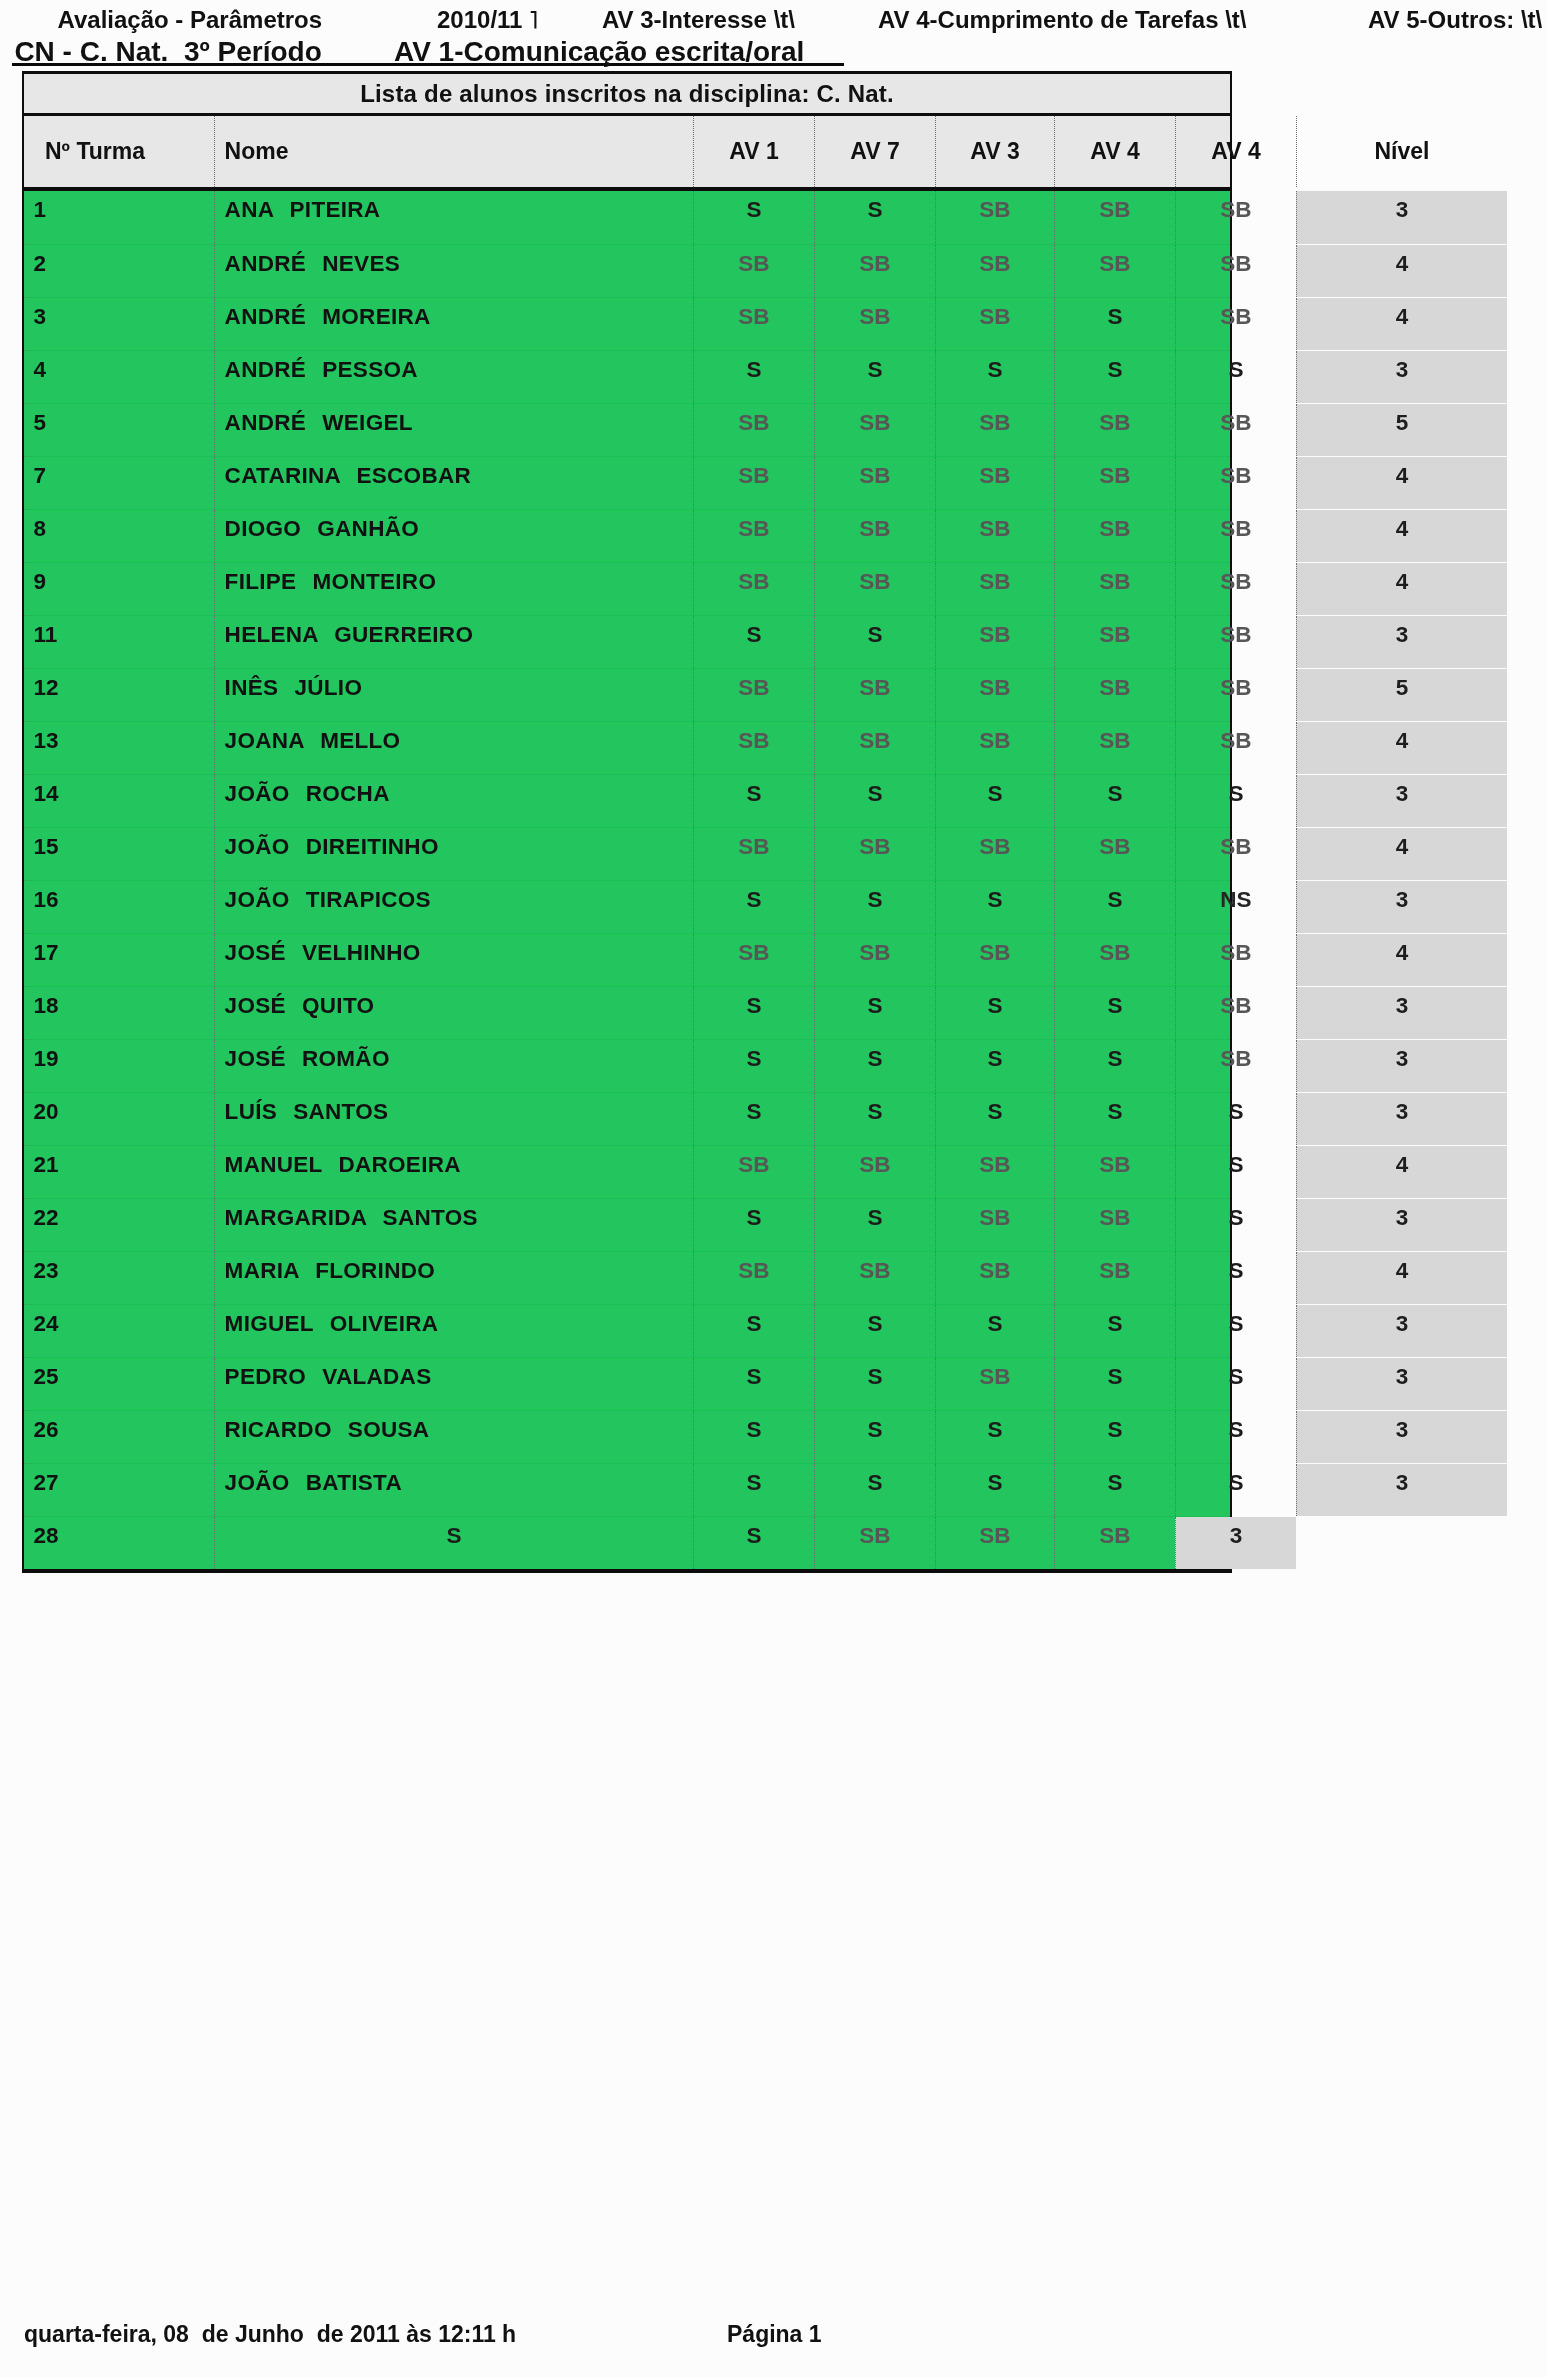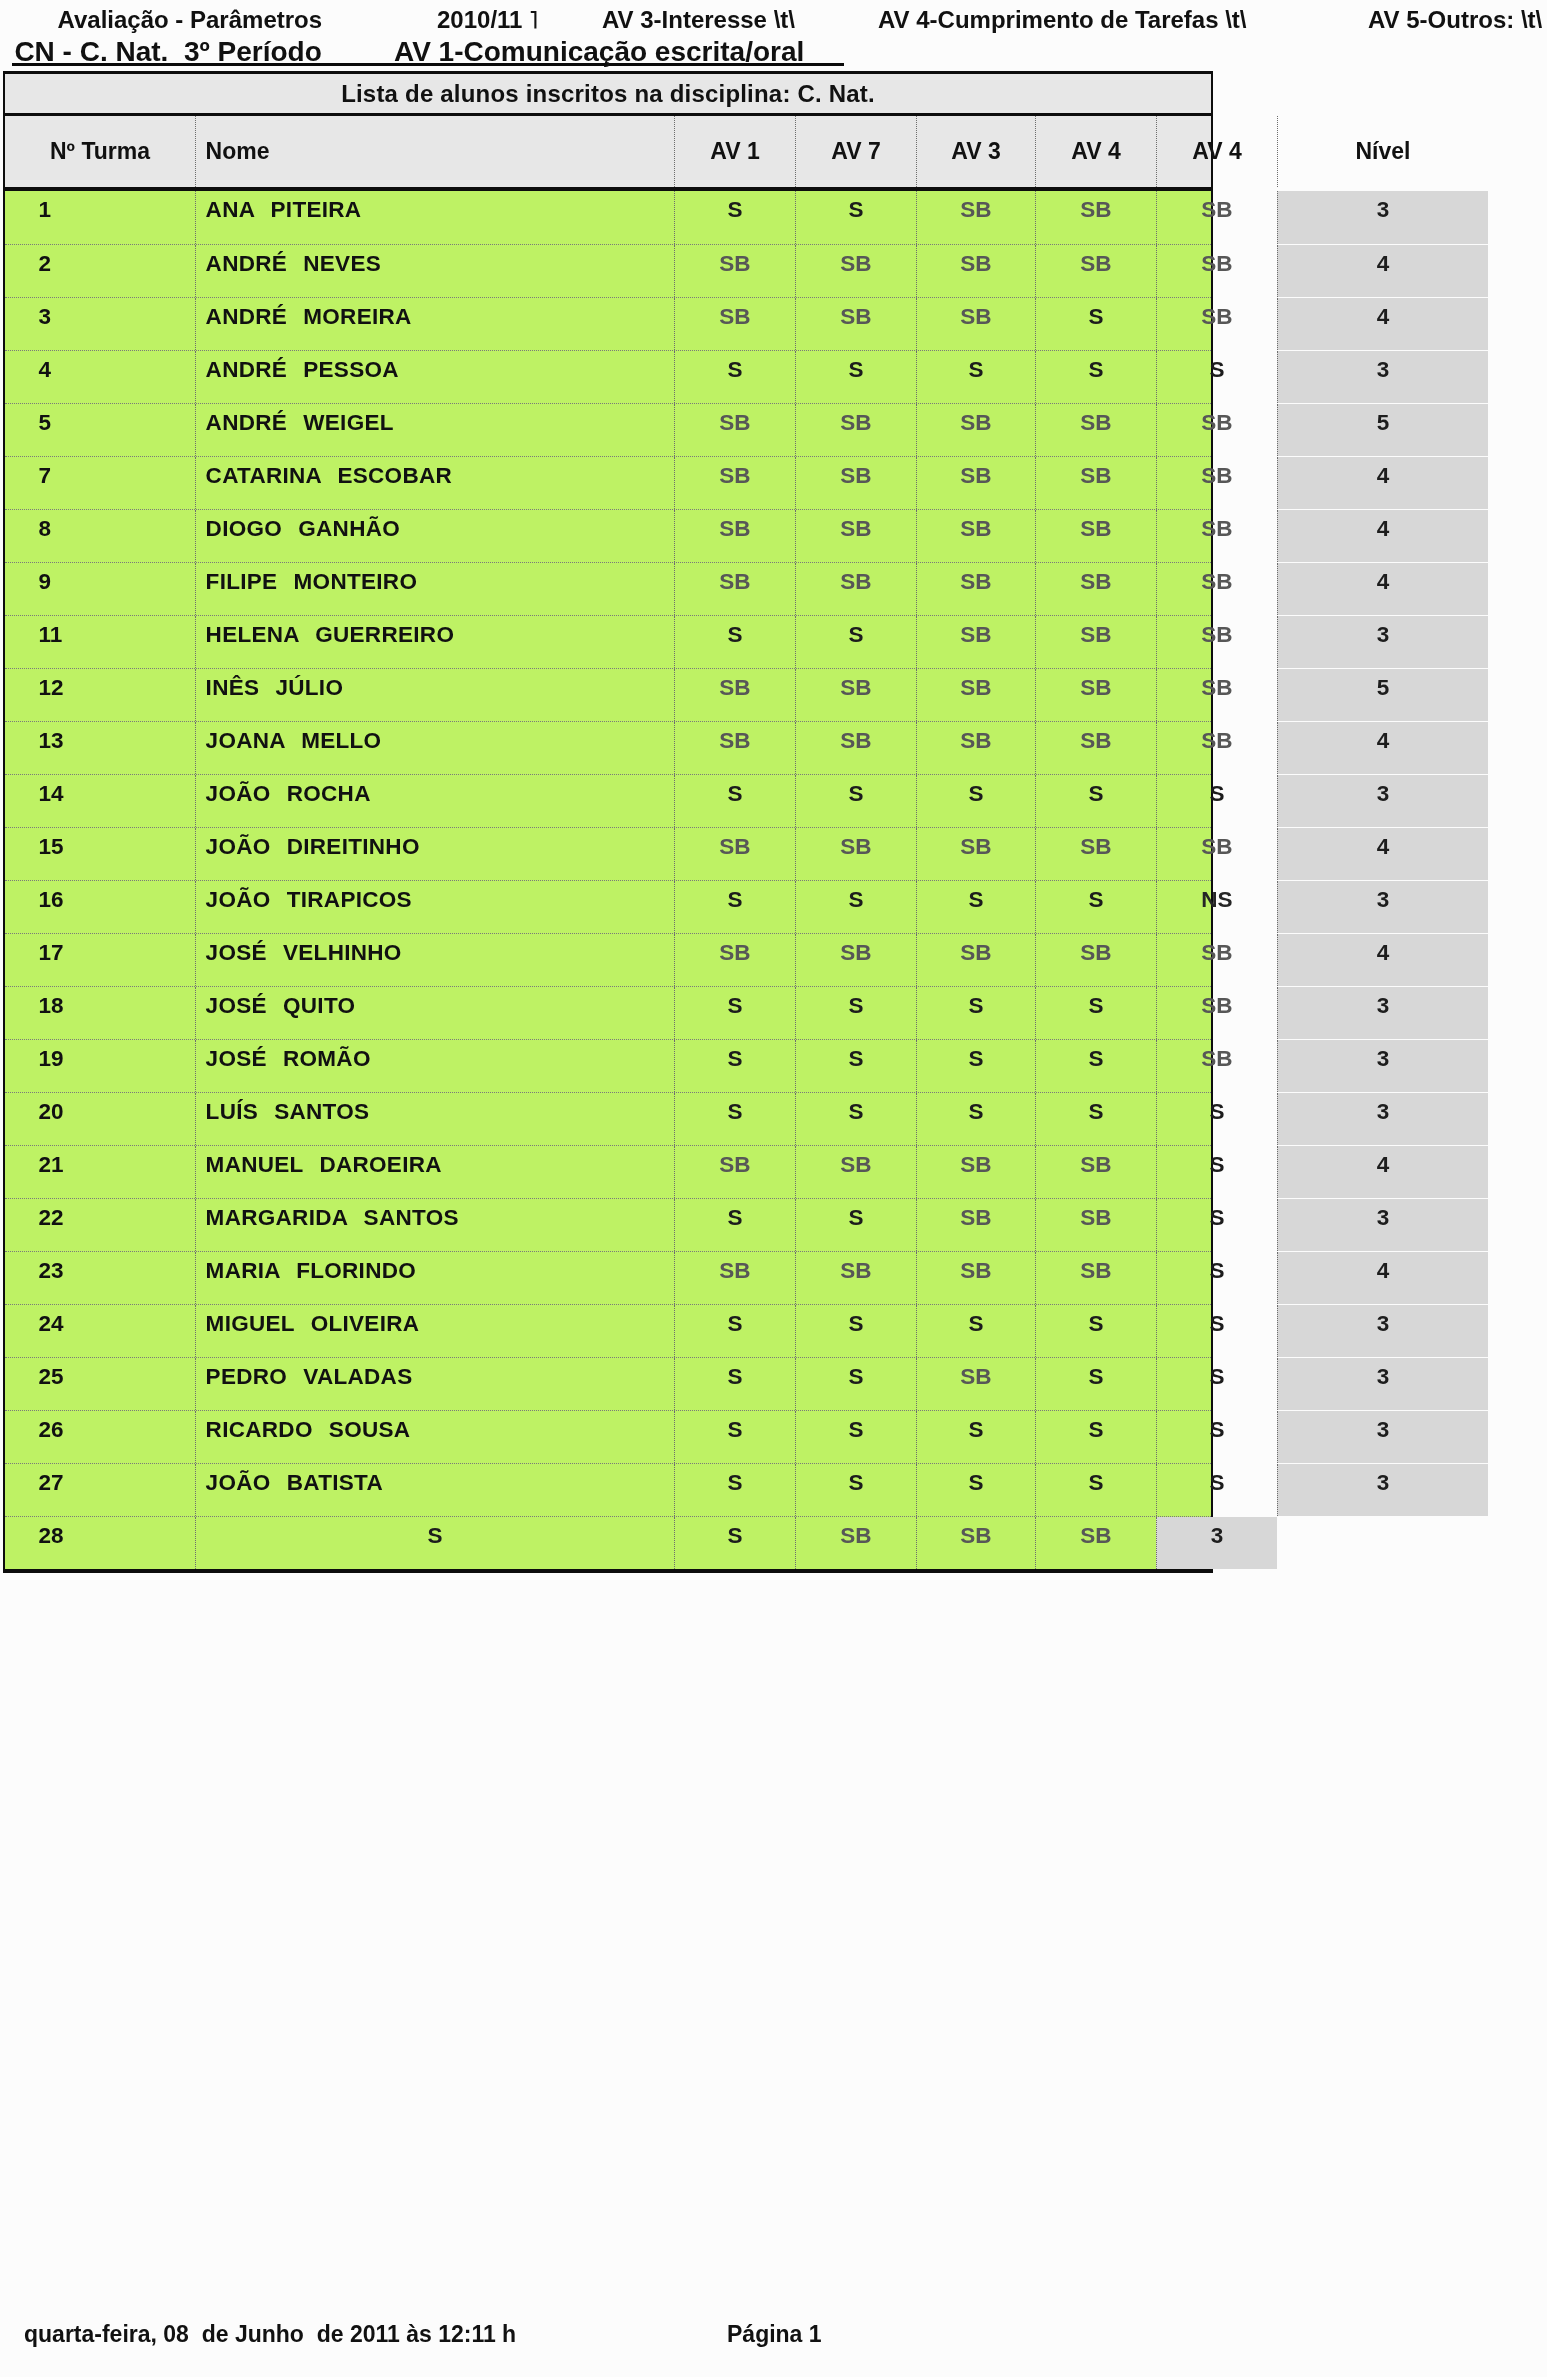--- a/index.html
+++ b/index.html
@@ -27,43 +27,43 @@
   .hdr-line2 {
     position:absolute; top:34px; left:12px; width:832px; height:32px;
     font-size:28px; border-bottom:3.2px solid #0a0a0a;
   }
   .hdr-line2 span { position:absolute; top:1.6px; white-space:pre; }
   .h2-left { left:2.4px; }
   .h2-right { left:382px;text-align:center; }
 
   
   .sheet {
-    position:absolute; left:3px; top:71px; width:1210px;
+    position:absolute; left:22px; top:71px; width:1210px;
     border:2.4px solid #0d0d0d; border-top-width:3.2px; border-bottom-width:4.8px;
-    background:#bef264;
+    background:#22c55e;
   }
   .title-band {
     height:42px; background:#e7e7e7; border-bottom:3.2px solid #0d0d0d;
     display:flex; align-items:center; justify-content:center;
     font-size:24px; letter-spacing:0.2px;
   }
   .grid-row {
     display:grid;
     grid-template-columns:190px 479px 121px 121px 119px 121px 121px 211px;
   }
   .thead {
     height:75px; background:#e7e7e7; border-bottom:4px solid #0d0d0d;
     font-size:23px;
   }
   .thead .cell { display:flex; align-items:center; justify-content:center; }
   .thead .cell.c0 { justify-content:flex-start; padding-left:21px; }
   .thead .cell.c1 { justify-content:flex-start; padding-left:9.6px; }
 
   .cell { border-left:1.6px dotted #6d6d6d; overflow:hidden; }
-  .cell.c0 { border-left:none;margin-left:24px; }
+  .cell.c0 { border-left:none; }
 
   .trow { height:53px; border-top:1.6px dotted #7a7a7a; font-size:22.5px; }
   .trow:first-child { border-top:none; }
   .trow .cell { display:flex; align-items:flex-start; padding-top:5.6px; }
   .trow .cell.c0 { padding-left:9.6px; }
   .trow .cell.c1 { padding-left:9.6px; word-spacing:9.6px; letter-spacing:0.3px; }
   .trow .cell.c2,.trow .cell.c3,.trow .cell.c4,.trow .cell.c5,.trow .cell.c6 { justify-content:center; }
   .trow .cell.c7 { justify-content:center; background:#d7d7d7; color:#1d1d1d; }
 
   .grade.s  { color:#1c1c1c; }

